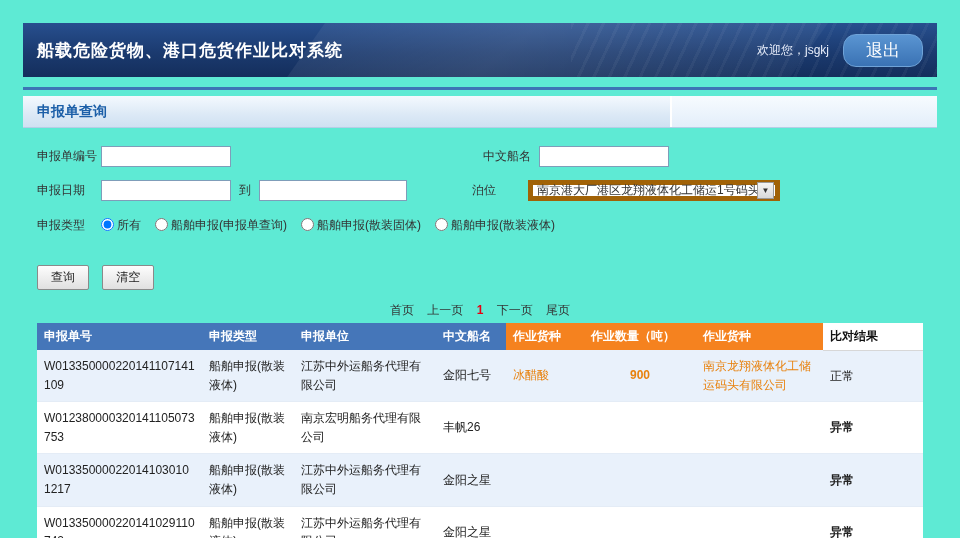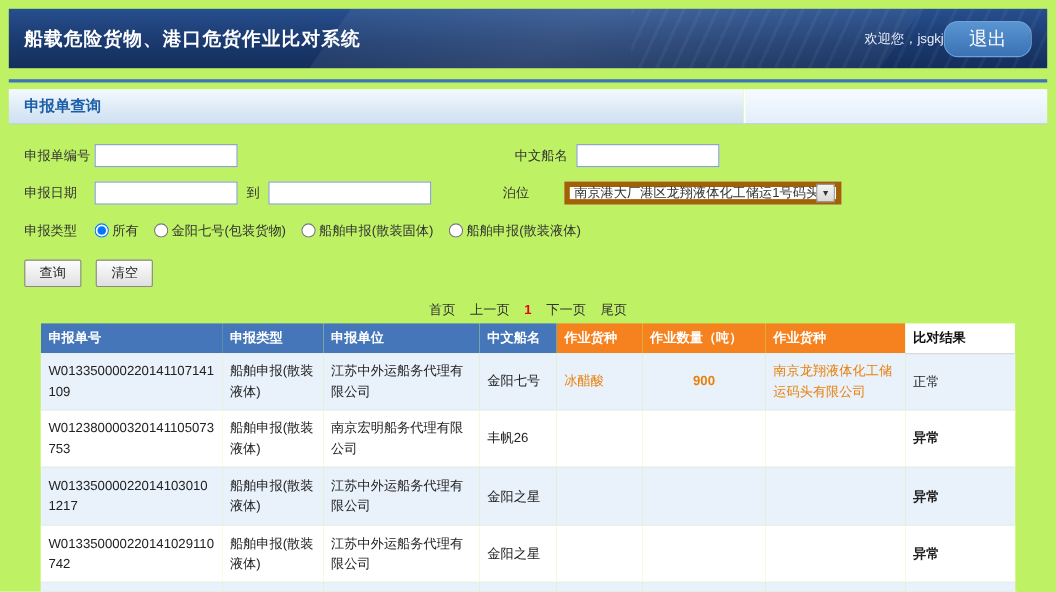--- a/index.html
+++ b/index.html
@@ -1,25 +1,25 @@
 <!DOCTYPE html>
 <html><head>
 <meta charset="utf-8">
 <style>
   * { margin:0; padding:0; box-sizing:border-box; }
   html,body { width:960px; height:538px; overflow:hidden; background:#fff;
     font-family:"Liberation Sans","DejaVu Sans",sans-serif; }
-  .page { width:960px; height:538px; padding:8px; background:#bef264; }
+  .page { width:960px; height:538px; padding:23px; background:#5eead4; }
 
   
   .app-header { position:relative; height:54px; background:linear-gradient(180deg,#274f8e 0%,#1b3a6f 55%,#142e5c 100%); overflow:hidden; display:flex; align-items:center; justify-content:space-between; padding:0 14px; }
   .app-header::before { content:""; position:absolute; left:30%; top:-30px; width:55%; height:140px; background:linear-gradient(120deg, rgba(255,255,255,0.05), rgba(255,255,255,0.12) 40%, rgba(255,255,255,0.03)); transform:skewX(-35deg); }
   .app-header::after { content:""; position:absolute; right:0; top:0; width:40%; height:100%; background:repeating-linear-gradient(115deg, rgba(255,255,255,0.045) 0 3px, transparent 3px 14px); }
   .app-title { position:relative; z-index:2; color:#fff; font-size:17px; font-weight:bold; letter-spacing:1px; }
-  .header-right { position:relative; z-index:2; display:flex; align-items:center; }
+  .header-right { position:relative; z-index:2; display:flex; align-items:center; gap:14px; }
   .welcome-text { color:#e8eefb; font-size:12px; }
   .logout-btn { display:inline-block; background:linear-gradient(180deg,#5a95d2,#3a72b4); color:#fff; font-size:17px; border:1px solid #6fa3d8; border-radius:13px; padding:4px 22px; cursor:pointer; }
 
   
   .top-rule { height:3px; background:#3c74b5; margin-top:10px; }
 
   
   .section-bar { margin-top:6px; height:32px; display:flex; border-bottom:1px solid #b7cde6; }
   .section-bar .main-seg { flex:0 0 71%; background:linear-gradient(180deg,#f4f9fe 0%,#dcE9f6 60%,#cfe1f2 100%); display:flex; align-items:center; padding-left:14px; border-right:2px solid #fff; }
   .section-bar .side-seg { flex:1; background:linear-gradient(180deg,#f7fbff 0%,#e3eefa 100%); }
@@ -32,21 +32,21 @@
   .txt { height:21px; width:130px; border:1px solid #7f9db9; font-size:12px; padding:0 4px; }
   .txt.wide { width:148px; }
   .to-label { margin:0 8px; }
   .right-group { display:flex; align-items:center; margin-left:252px; }
   .right-group .f-label { width:56px; }
   .fake-select { width:252px; height:21px; border:5px solid #a16207; background:#fff; display:flex; align-items:center; cursor:pointer; }
   .fake-select .sel-text { flex:1; padding:0 4px; font-size:12px; white-space:nowrap; overflow:hidden; }
   .fake-select .sel-arrow { width:17px; height:17px; margin-right:1px; background:linear-gradient(180deg,#f4f4f4,#d9d9d9); border:1px solid #9a9a9a; font-size:8px; color:#333; display:flex; align-items:center; justify-content:center; }
   .radio-row label { margin-right:14px; color:#333; }
   .radio-row input { vertical-align:-2px; margin-right:3px; }
-  .btn-row { margin-top:17px; }
+  .btn-row { margin-top:31px; }
   .small-btn { font-size:12px; color:#222; background:linear-gradient(180deg,#fdfdfd,#e0e0e0); border:1px solid #8a8a8a; padding:3px 13px; margin-right:10px; cursor:pointer; border-radius:2px; }
 
   
   .pagination { width:886px; margin:12px auto 4px auto; text-align:center; font-size:12px; color:#333; }
   .pagination span { margin:0 5px; cursor:pointer; }
   .pagination .current { color:#e60012; font-weight:bold; cursor:default; }
 
   
   table.result-table { width:886px; margin:0 auto; border-collapse:collapse; table-layout:fixed; font-size:12px; }
   .result-table th { height:27px; font-weight:bold; text-align:left; padding:0 7px; white-space:nowrap; overflow:hidden; }
@@ -106,21 +106,21 @@
         </div>
       </div>
     </div>
 
     <div class="form-row radio-row" style="margin-top:16px;">
       <span class="f-label">申报类型</span>
       <label>
         <input type="radio" name="declare-type" checked="" style=""><span>所有</span>
       </label>
       <label>
-        <input type="radio" name="declare-type" style=""><span>金阳七号(包装货物)</span>
+        <input type="radio" name="declare-type" style=""><span>船舶申报(申报单查询)</span>
       </label>
       <label>
         <input type="radio" name="declare-type" style=""><span>船舶申报(散装固体)</span>
       </label>
       <label>
         <input type="radio" name="declare-type" style=""><span>船舶申报(散装液体)</span>
       </label>
     </div>
 
     <div class="btn-row">

